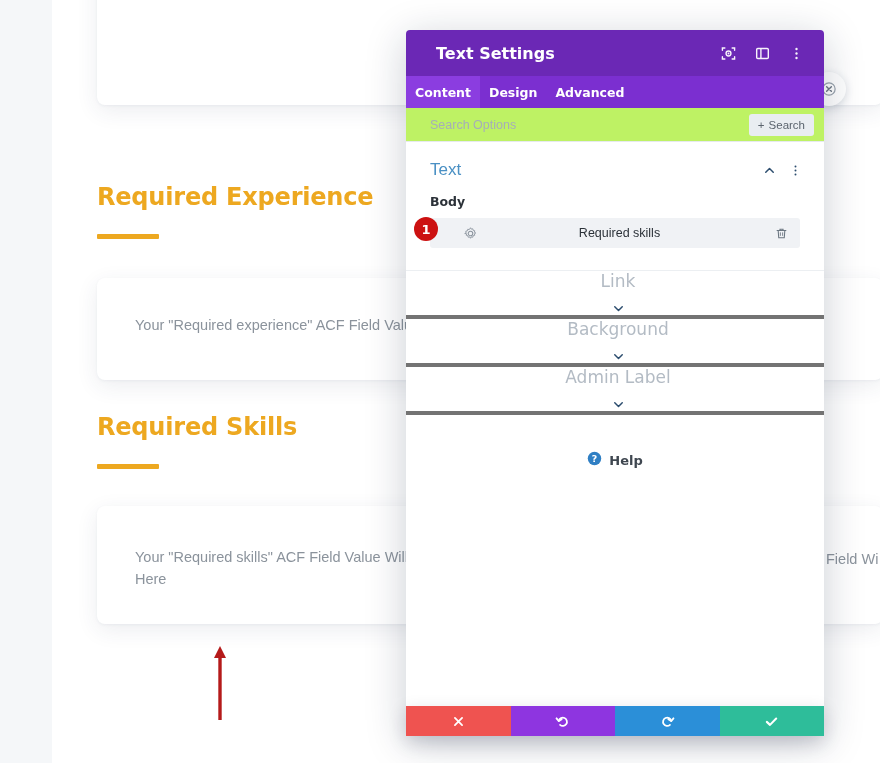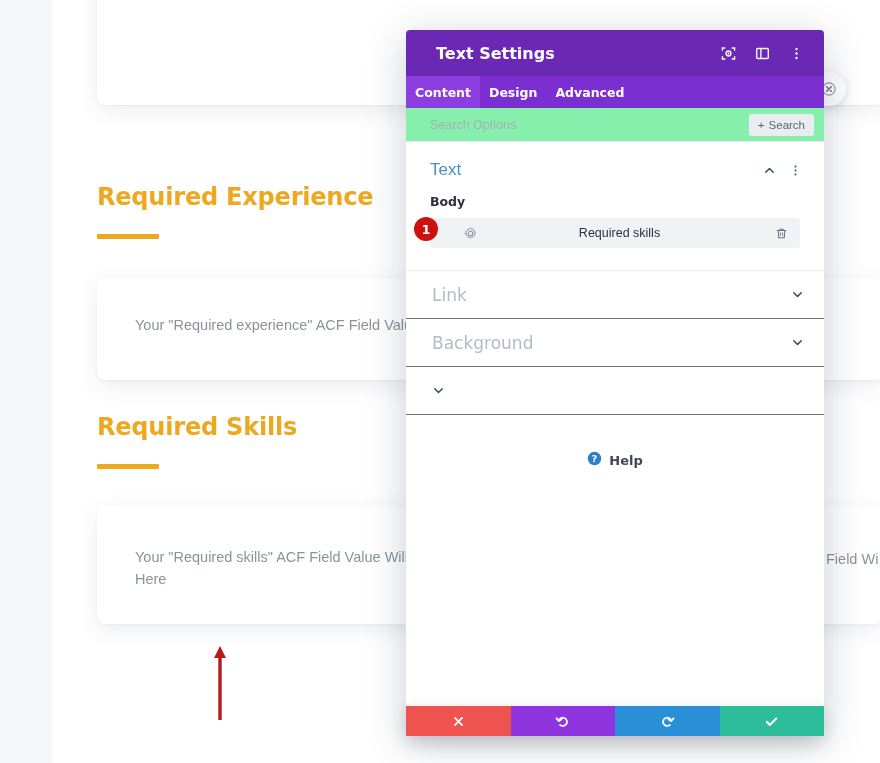--- a/index.html
+++ b/index.html
@@ -158,21 +158,21 @@
     color: #ffffff;
     font-size: 12.5px;
     font-weight: 700;
     font-family: "DejaVu Sans", sans-serif;
     white-space: nowrap;
   }
   .modal-tab.active { background: #8b3de0; }
 
   .modal-search {
     height: 34px;
-    background: #86efac;
+    background: #bef264;
     border-bottom: 1px solid #e6eaee;
     display: flex;
     align-items: center;
     padding: 0 10px 0 24px;
     flex: none;
   }
   .search-input {
     flex: 1;
     border: none;
     outline: none;
@@ -271,24 +271,25 @@
     display: flex;
     align-items: center;
     justify-content: center;
     font-family: "DejaVu Sans", sans-serif;
     z-index: 2;
   }
 
   
   .toggle-closed {
     height: 48px;
-    border-bottom: 1px solid #737373;
+    border-bottom: 4px solid #737373;
     display: flex;
     align-items: center;
     padding: 0 20px 0 26px;
+    flex-direction: column;
   }
   .toggle-closed-title {
     flex: 1;
     color: #b3bbc4;
     font-size: 17px;
     font-family: "DejaVu Sans", sans-serif;
   }
   .chev { color: #2c4d6e; display: flex; align-items: center; }
 
   .help-row {
@@ -462,20 +463,21 @@
     <div class="toggle-closed">
       <div class="toggle-closed-title">Background</div>
       <span class="chev">
         <svg width="13" height="13" viewBox="0 0 16 16">
           <path d="M3.4 5.8 L8 10.4 L12.6 5.8" fill="none" stroke="#2c4d6e" stroke-width="1.8" stroke-linecap="round" stroke-linejoin="round"></path>
         </svg>
       </span>
     </div>
 
     <div class="toggle-closed">
+      <div class="toggle-closed-title">Admin Label</div>
       <span class="chev">
         <svg width="13" height="13" viewBox="0 0 16 16">
           <path d="M3.4 5.8 L8 10.4 L12.6 5.8" fill="none" stroke="#2c4d6e" stroke-width="1.8" stroke-linecap="round" stroke-linejoin="round"></path>
         </svg>
       </span>
     </div>
 
     <div class="help-row">
       <span>
         <svg width="15" height="15" viewBox="0 0 16 16">

